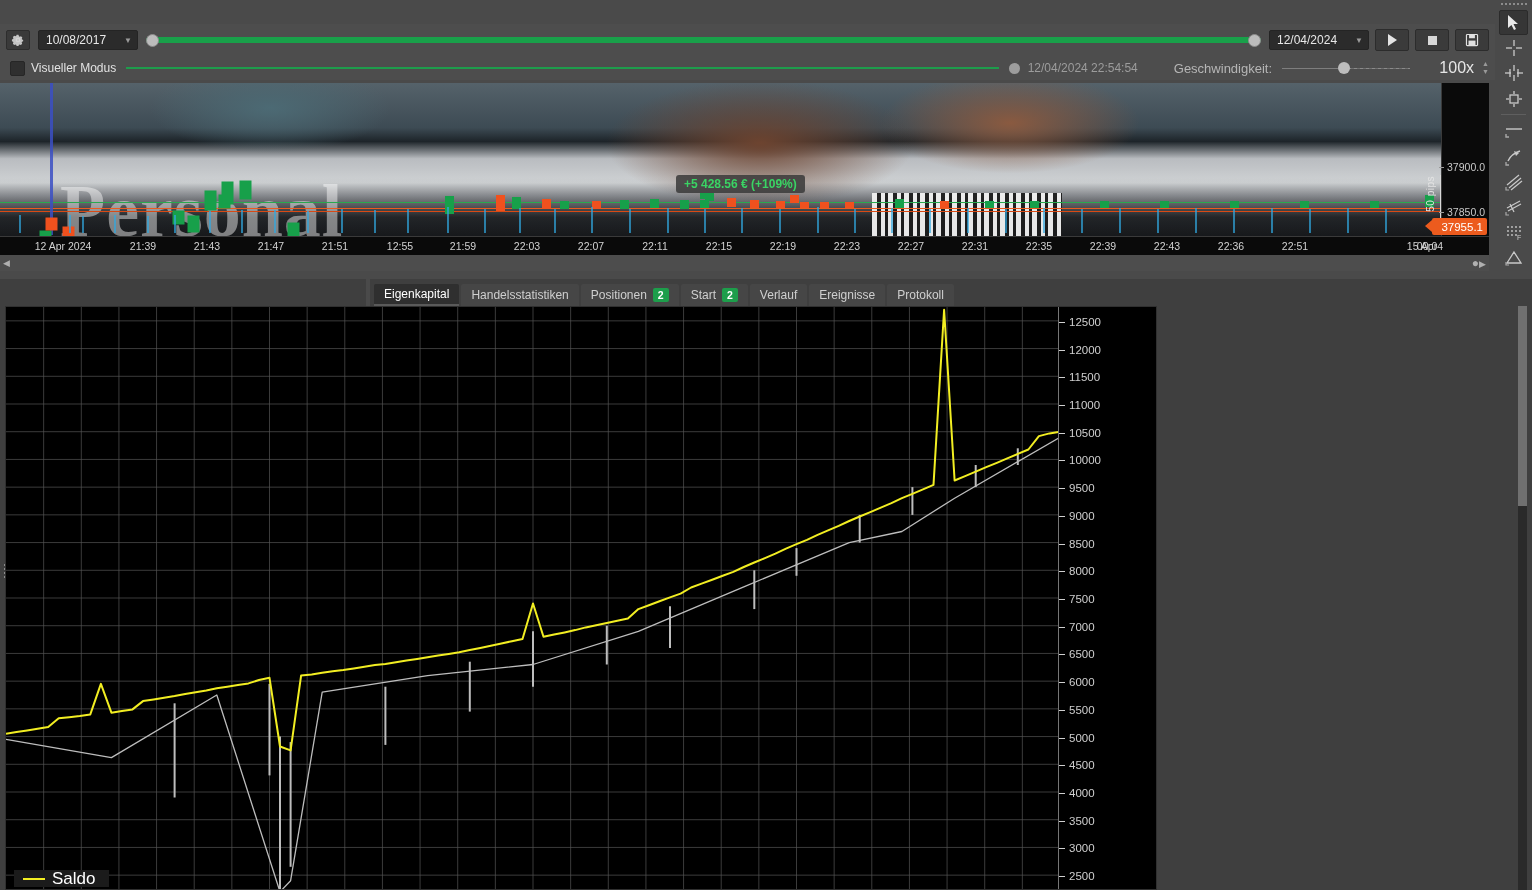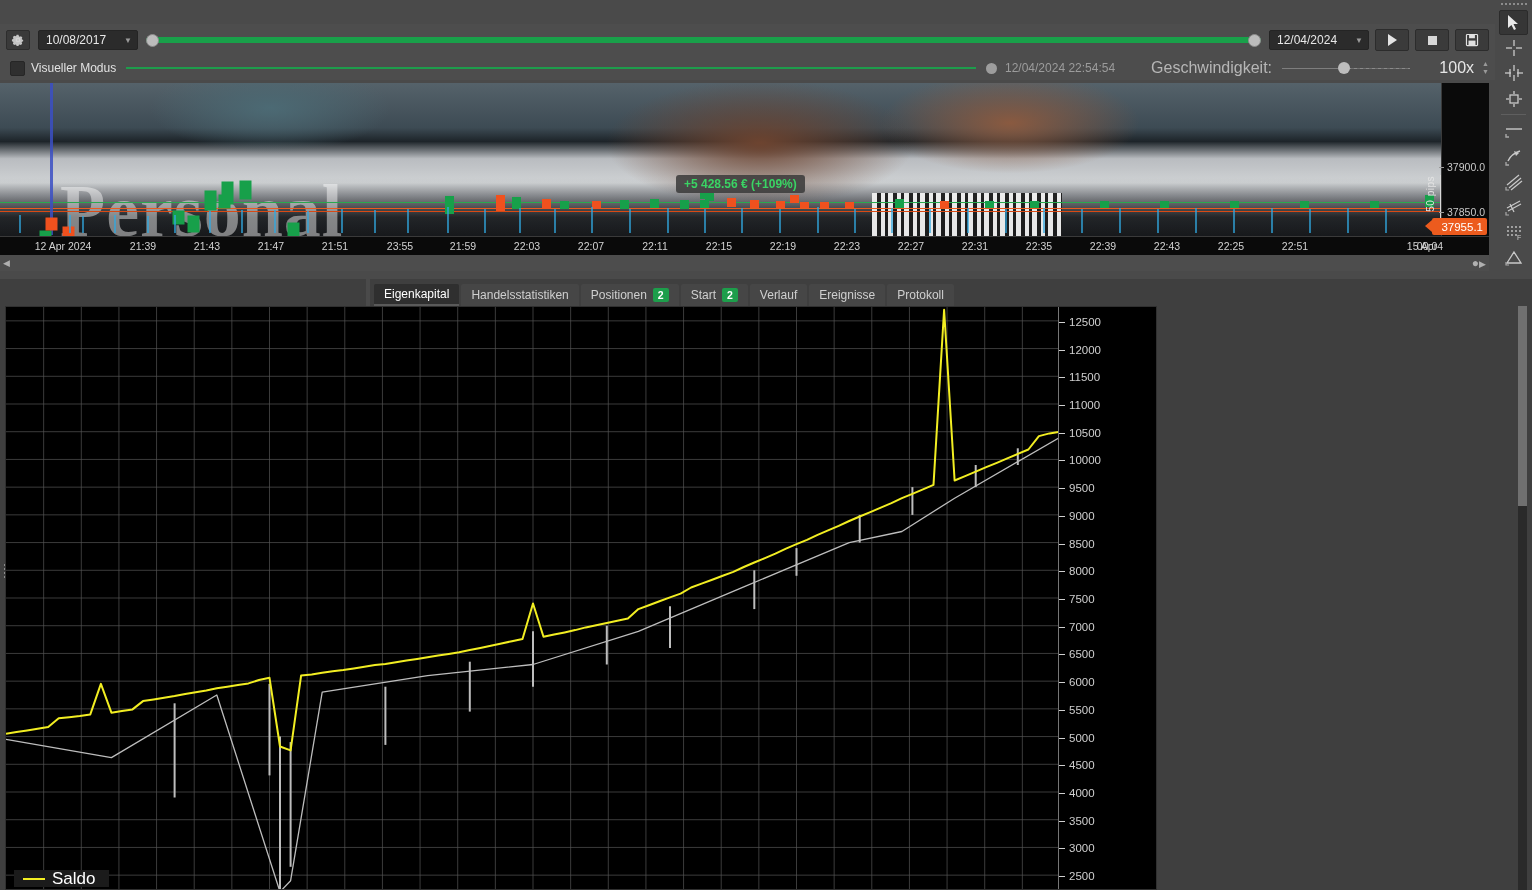--- a/index.html
+++ b/index.html
@@ -41,21 +41,21 @@
              border-radius:2px; display:flex; align-items:center; justify-content:center;
              margin-left:6px; color:#e0e0e0; }
   .stopsq { width:9px; height:9px; background:#d8d8d8; }
   .ctrlbar2 { position:absolute; left:0; top:56px; width:1495px; height:24px;
               background:#4d4d4d; display:flex; align-items:center; padding:0 6px; }
   .vcheck { width:15px; height:15px; background:#2f2f2f; border:1px solid #262626; border-radius:2px; margin:0 6px 0 4px;}
   .vlabel { color:#e2e2e2; font-size:12px; }
   .greenline { flex:1; height:2px; background:#1e9c4c; margin:0 10px; }
   .smallknob { width:11px; height:11px; border-radius:50%; background:#9d9d9d; }
   .tsstamp { color:#9c9c9c; font-size:12px; margin-left:8px; }
-  .speedlabel { color:#b6b6b6; font-size:16px; margin-left:36px; }
+  .speedlabel { color:#b6b6b6; font-size:13px; margin-left:36px; }
   .spd-wrap { position:relative; width:128px; height:14px; margin-left:10px; display:flex; align-items:center; }
   .spd-track-l { position:absolute; left:0; width:56px; height:1px; background:#7e7e7e; }
   .spd-track-r { position:absolute; left:66px; right:0; height:1px; background:#6f6f6f;
                  background-image:repeating-linear-gradient(to right,#8a8a8a 0 3px,transparent 3px 6px); }
   .spd-knob { position:absolute; left:56px; width:12px; height:12px; border-radius:50%; background:#bdbdbd; }
   .spdval { color:#e6e6e6; font-size:16px; margin-left:22px; width:42px; text-align:right; }
   .spin { margin-left:8px; display:flex; flex-direction:column; gap:2px; color:#9a9a9a; font-size:7px; line-height:6px;}
 
   
   .pricepane { position:absolute; left:0; top:83px; width:1489px; height:172px; background:#050505; overflow:hidden;}
@@ -330,34 +330,34 @@
       <div class="ytick" style="top:123px;">37850.0</div>
     </div>
     <div class="pricetag" style="top:135px;">37955.1</div>
 
     <div class="timeaxis">
       <div class="xtick" style="left:63px;">12 Apr 2024</div>
       <div class="xtick" style="left:143px;">21:39</div>
       <div class="xtick" style="left:207px;">21:43</div>
       <div class="xtick" style="left:271px;">21:47</div>
       <div class="xtick" style="left:335px;">21:51</div>
-      <div class="xtick" style="left:400px;">23:55</div>
+      <div class="xtick" style="left:400px;">12:55</div>
       <div class="xtick" style="left:463px;">21:59</div>
       <div class="xtick" style="left:527px;">22:03</div>
       <div class="xtick" style="left:591px;">22:07</div>
       <div class="xtick" style="left:655px;">22:11</div>
       <div class="xtick" style="left:719px;">22:15</div>
       <div class="xtick" style="left:783px;">22:19</div>
       <div class="xtick" style="left:847px;">22:23</div>
       <div class="xtick" style="left:911px;">22:27</div>
       <div class="xtick" style="left:975px;">22:31</div>
       <div class="xtick" style="left:1039px;">22:35</div>
       <div class="xtick" style="left:1103px;">22:39</div>
       <div class="xtick" style="left:1167px;">22:43</div>
-      <div class="xtick" style="left:1231px;">22:25</div>
+      <div class="xtick" style="left:1231px;">22:36</div>
       <div class="xtick" style="left:1295px;">22:51</div>
       <div class="xtick" style="left:1422px;text-align:center;">15 Apr</div>
       <div class="xtick" style="left:1430px;">00:04</div>
     </div>
   </div>
 
   <div class="hscroll">
     <span class="arrw">◀</span>
     <span><span style="color:#b0b0b0;">●</span><span class="arrw">▶</span></span>
   </div>

